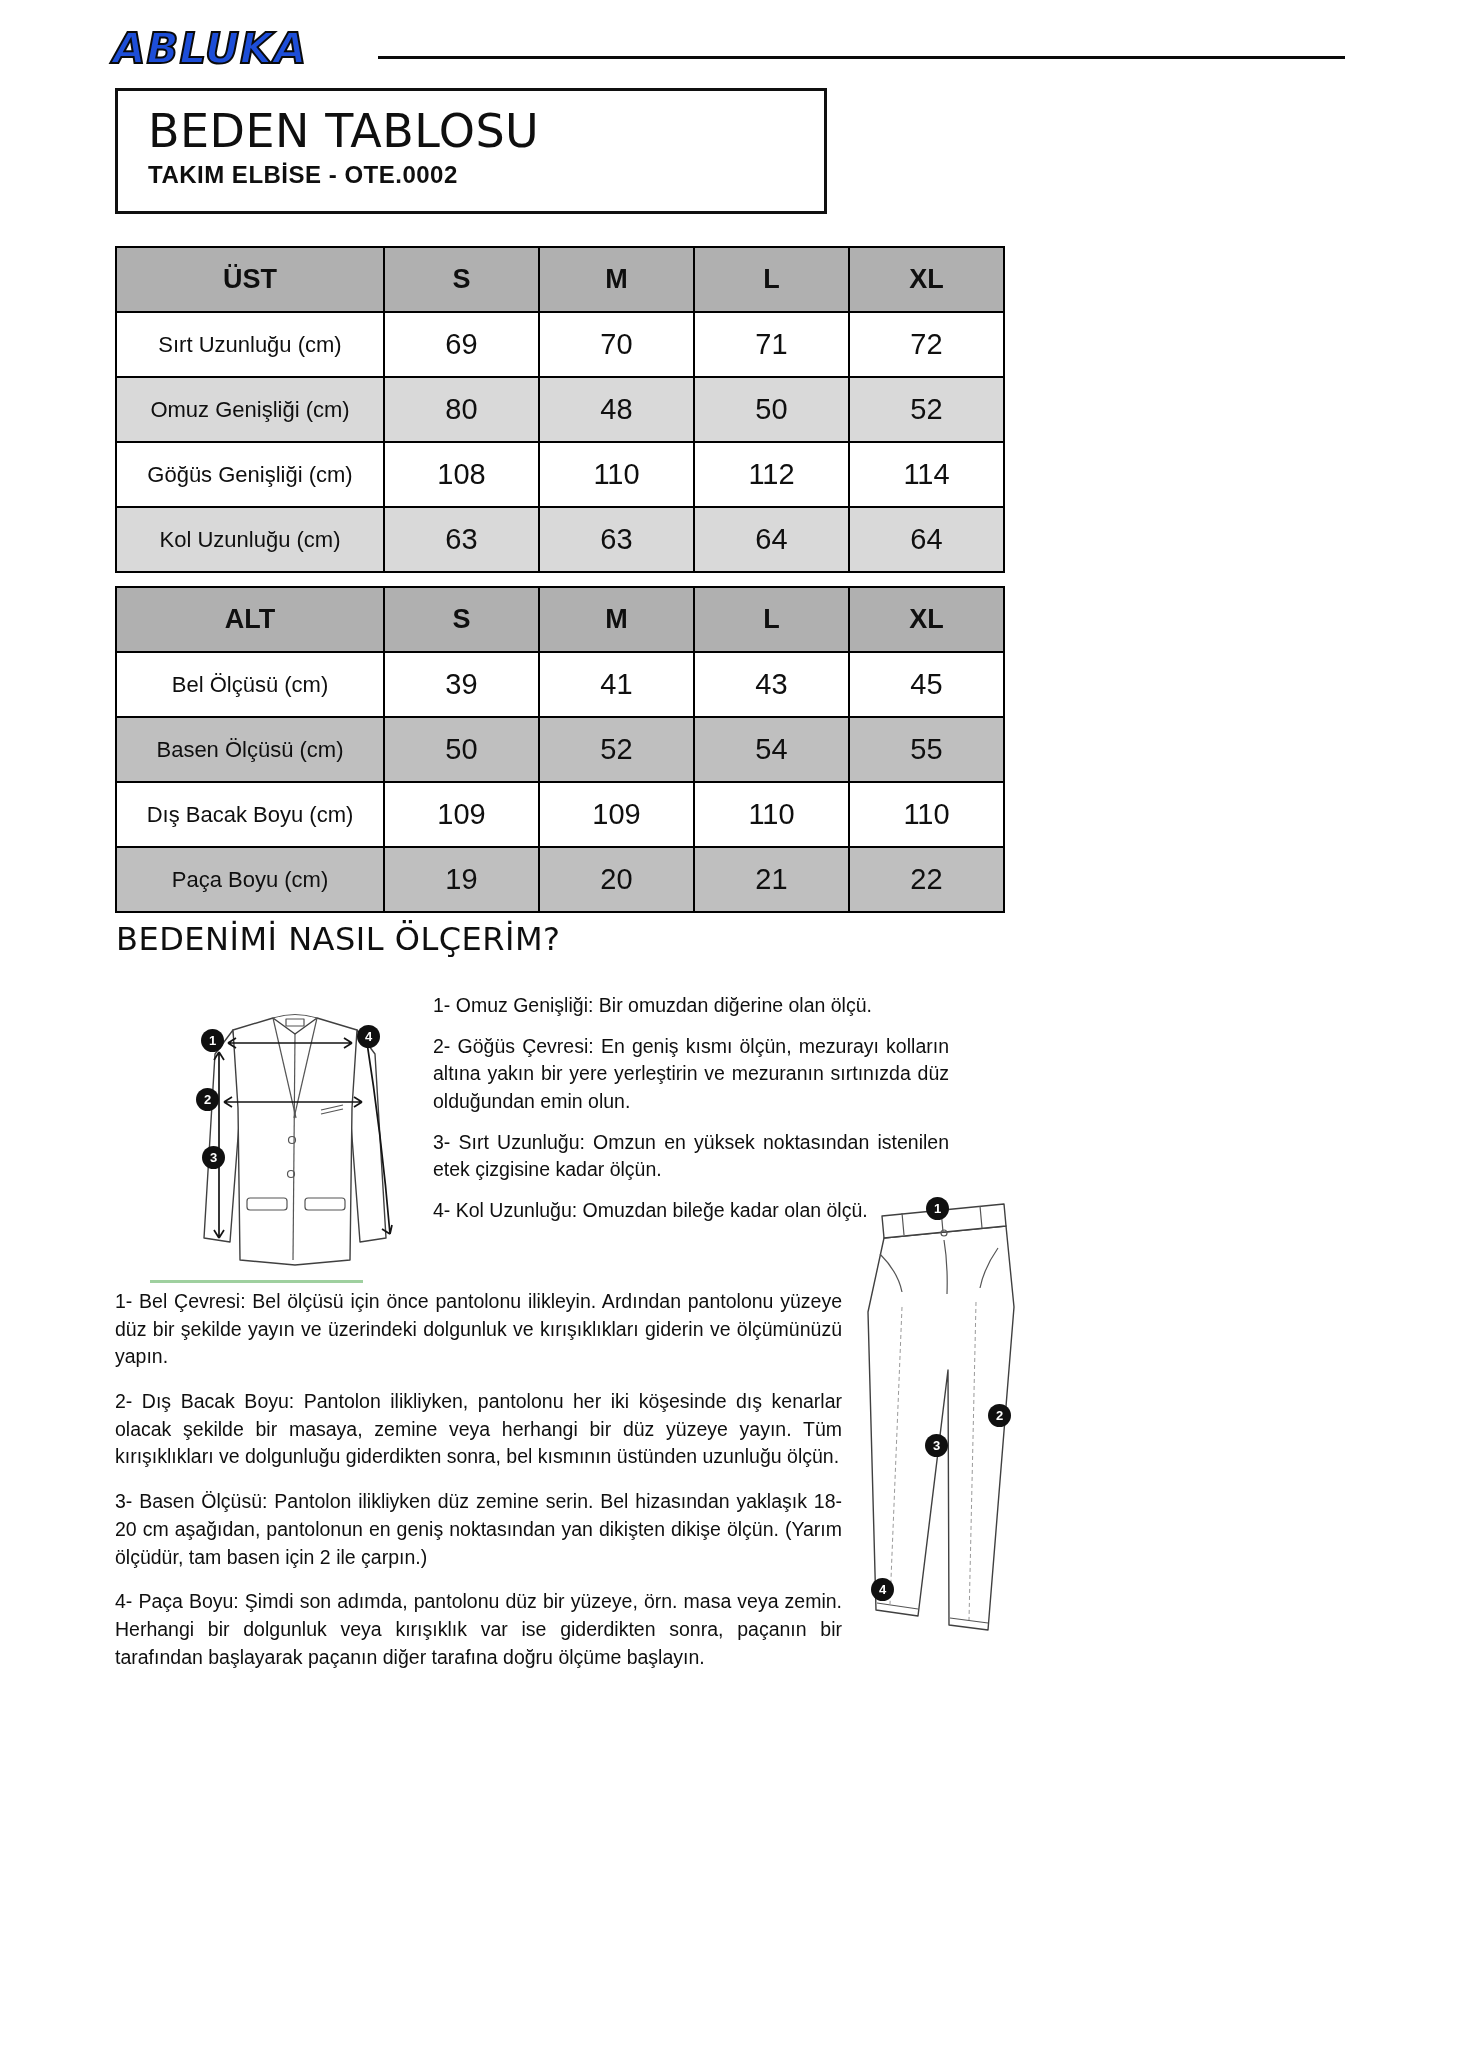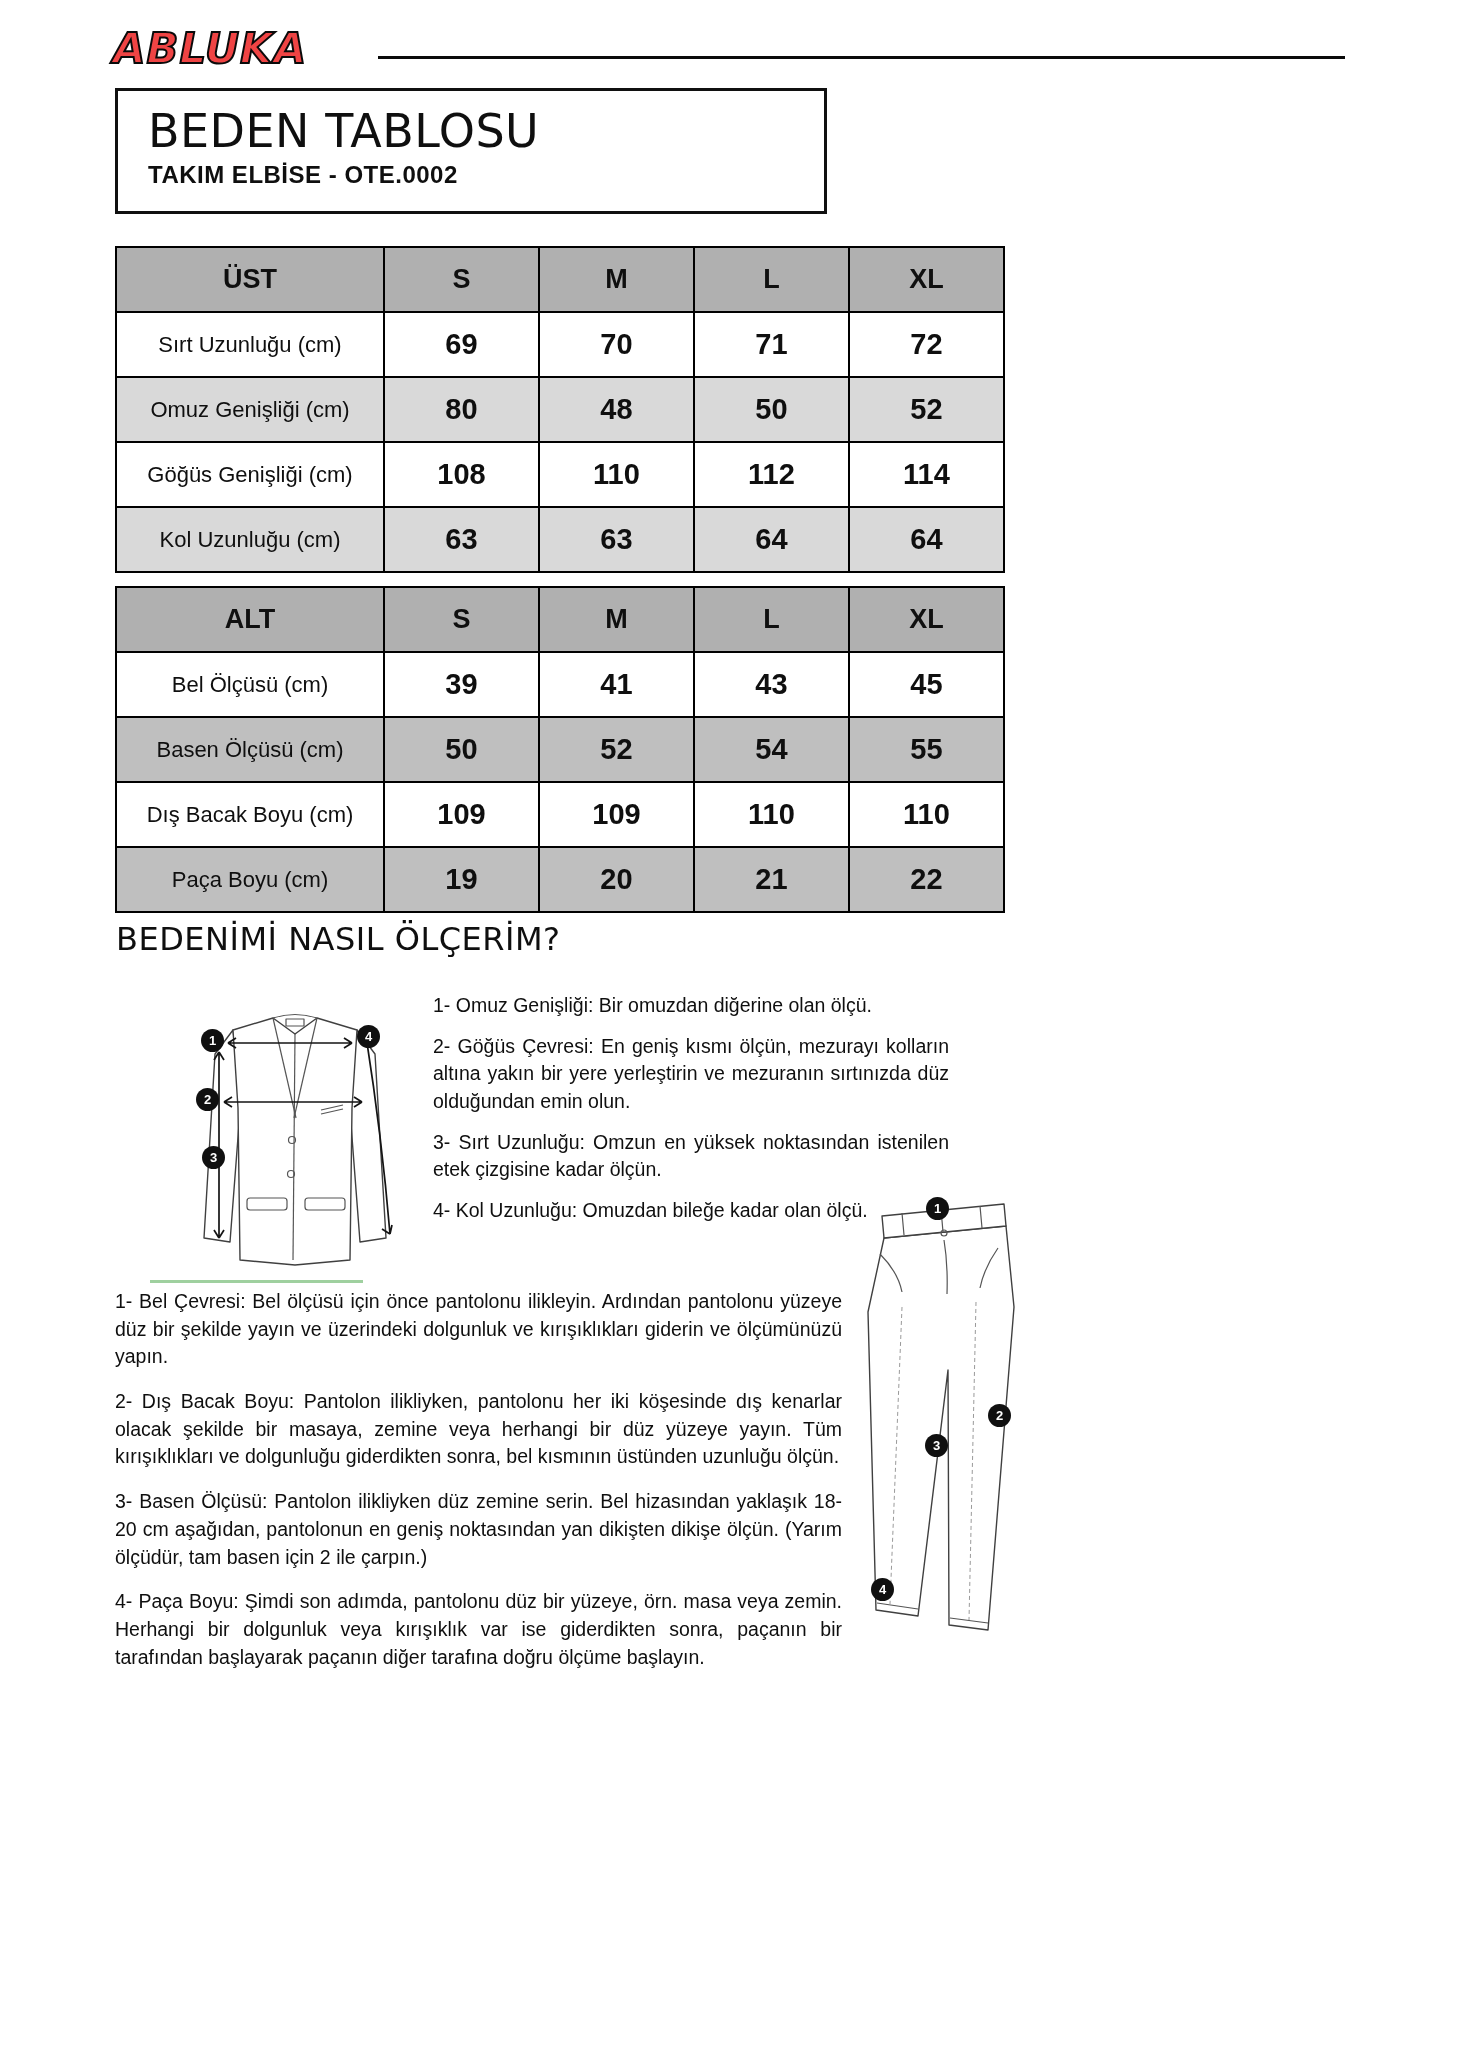--- a/index.html
+++ b/index.html
@@ -4,38 +4,38 @@
 <style>
   * { margin:0; padding:0; box-sizing:border-box; }
   html,body { background:#ffffff; }
   .page {
     position:relative; width:1463px; height:2048px; background:#ffffff;
     font-family:"Liberation Sans","DejaVu Sans",sans-serif; color:#0f0f0f; overflow:hidden;
   }
   .logo {
     position:absolute; left:113px; top:24px;
     font-family:"DejaVu Sans",sans-serif; font-style:italic; font-weight:900;
-    font-size:42px; letter-spacing:1px; color:#ef4444; -webkit-text-stroke:2px #0a0a0a;
+    font-size:42px; letter-spacing:1px; color:#1d4ed8; -webkit-text-stroke:2px #0a0a0a;
   }
   .header-line { position:absolute; left:378px; top:56px; width:967px; height:3px; background:#0a0a0a; }
   .title-box {
     position:absolute; left:115px; top:88px; width:712px; height:126px;
     border:3px solid #101010; padding:13px 0 0 30px; background:#fff;
   }
   .title-box .title { font-family:"DejaVu Sans",sans-serif; font-size:46px; font-weight:500; letter-spacing:0.5px; }
   .title-box .subtitle { font-size:24px; font-weight:700; letter-spacing:0.5px; margin-top:3px; }
 
   .size-table { position:absolute; left:115px; width:890px; border-collapse:collapse; table-layout:fixed; text-align:center; background:#fff;padding-left:44px; }
   .t-ust { top:246px; }
   .t-alt { top:586px; }
   .size-table col.col-label { width:268px; }
   .size-table th, .size-table td { border:2px solid #000; height:65px; vertical-align:middle; }
   .size-table th { font-size:27px; font-weight:700; background:#b0b0b0; }
   .size-table td.lbl { font-size:22px; font-weight:400; }
-  .size-table td.val { font-size:29px; font-weight:700; }
+  .size-table td.val { font-size:29px; font-weight:400; }
   .t-ust tr.alt td { background:#d9d9d9; }
   .t-alt tr.alt td { background:#bfbfbf; }
 
   .how-heading {
     position:absolute; left:116px; top:920px;
     font-family:"DejaVu Sans",sans-serif; font-size:32px; font-weight:400; letter-spacing:0.5px;
   }
 
   .jacket-figure { position:absolute; left:140px; top:988px; width:310px; height:310px; }
   .pants-figure  { position:absolute; left:848px; top:1192px; width:180px; height:460px; }

